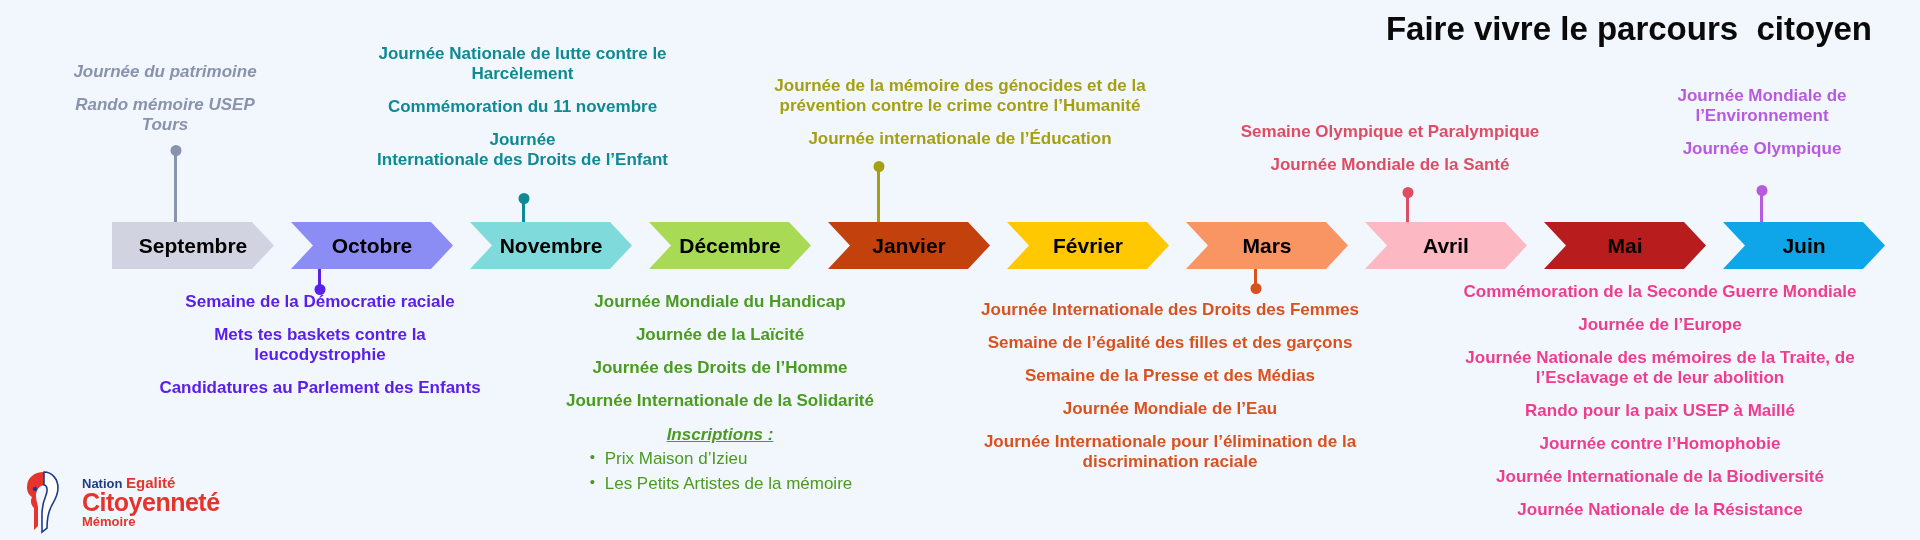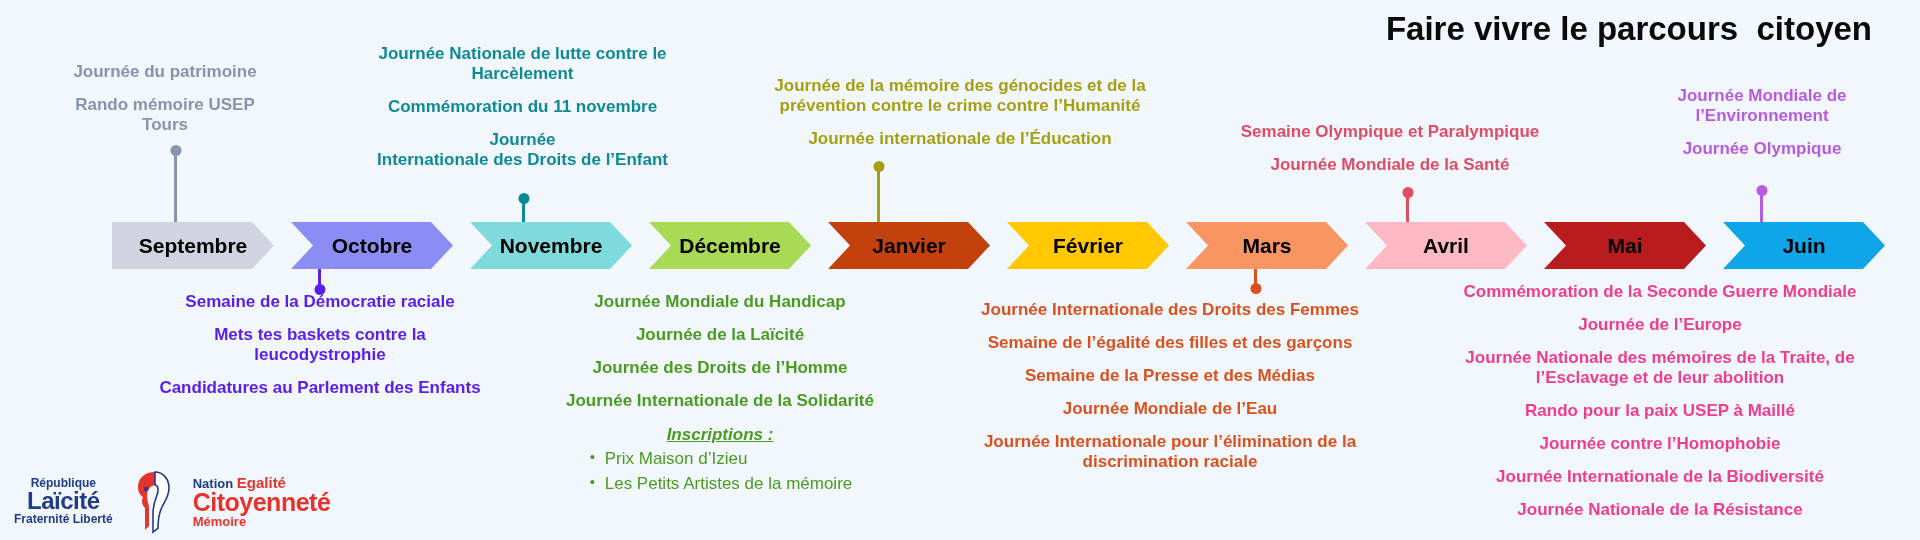--- a/index.html
+++ b/index.html
@@ -139,21 +139,21 @@
   .logo-citoyennete .c2 { font-size: 25px; font-weight: bold; color: #e5342b; letter-spacing: -0.5px; }
   .logo-citoyennete .c3 { font-size: 13px; font-weight: bold; color: #e5342b; }
 </style>
 </head>
 <body style="background: rgb(242, 246, 253);">
 
 <div id="page">
 
   <div id="title">Faire vivre le parcours  citoyen</div>
 
-  <div class="group" style="left: 30px; top: 62px; width: 270px; font-size: 17px; color: rgb(138, 147, 173);">
+  <div class="group" style="left: 30px; top: 62px; width: 270px; font-size: 17px; color: rgb(138, 147, 173); font-style: italic;">
     <div class="evt" style="white-space:pre-line;">Journée du patrimoine</div>
     <div class="evt" style="white-space:pre-line;">Rando mémoire USEP
 Tours</div>
   </div>
   <div class="stem up" style="left: 174px; top: 148px; height: 74px; background: rgb(138, 147, 173);">
     <div class="dot" style="background: rgb(138, 147, 173);"></div>
   </div>
 
   <div class="group" style="left: 330px; top: 44px; width: 385px; font-size: 17px; color: rgb(13, 138, 148);">
     <div class="evt" style="white-space:pre-line;">Journée Nationale de lutte contre le
@@ -266,25 +266,20 @@
     <div class="evt" style="white-space:pre-line;">Journée de l’Europe</div>
     <div class="evt" style="white-space:pre-line;">Journée Nationale des mémoires de la Traite, de
 l’Esclavage et de leur abolition</div>
     <div class="evt" style="white-space:pre-line;">Rando pour la paix USEP à Maillé</div>
     <div class="evt" style="white-space:pre-line;">Journée contre l’Homophobie</div>
     <div class="evt" style="white-space:pre-line;">Journée Internationale de la Biodiversité</div>
     <div class="evt" style="white-space:pre-line;">Journée Nationale de la Résistance</div>
   </div>
 
   <div id="logos">
-    <div class="logo-laicite">
-      <div class="l1">République</div>
-      <div class="l2">Laïcité</div>
-      <div class="l3">Fraternité Liberté</div>
-    </div>
     <svg class="logo-marianne" viewBox="0 0 56 66">
       <path d="M30 4 C20 4 13 10 13 19 C13 24 15 27 18 29 C16 33 17 37 20 40 L20 62 L24 58 L24 40 C24 36 22 33 22 28 C22 22 25 18 30 17 Z" fill="#e5342b"></path>
       <path d="M30 4 C38 4 44 11 44 20 C44 28 40 33 37 39 C34 45 33 52 33 60 L28 64 L28 46 C28 38 30 32 32 27 C34 22 33 17 30 17 Z" fill="#ffffff" stroke="#1f3c88" stroke-width="1.6"></path>
       <circle cx="21" cy="21" r="2.3" fill="#1f3c88"></circle>
     </svg>
     <div class="logo-citoyennete">
       <div class="c1">
         <span class="nation">Nation</span>
         <span class="egalite">Egalité</span>
       </div>

